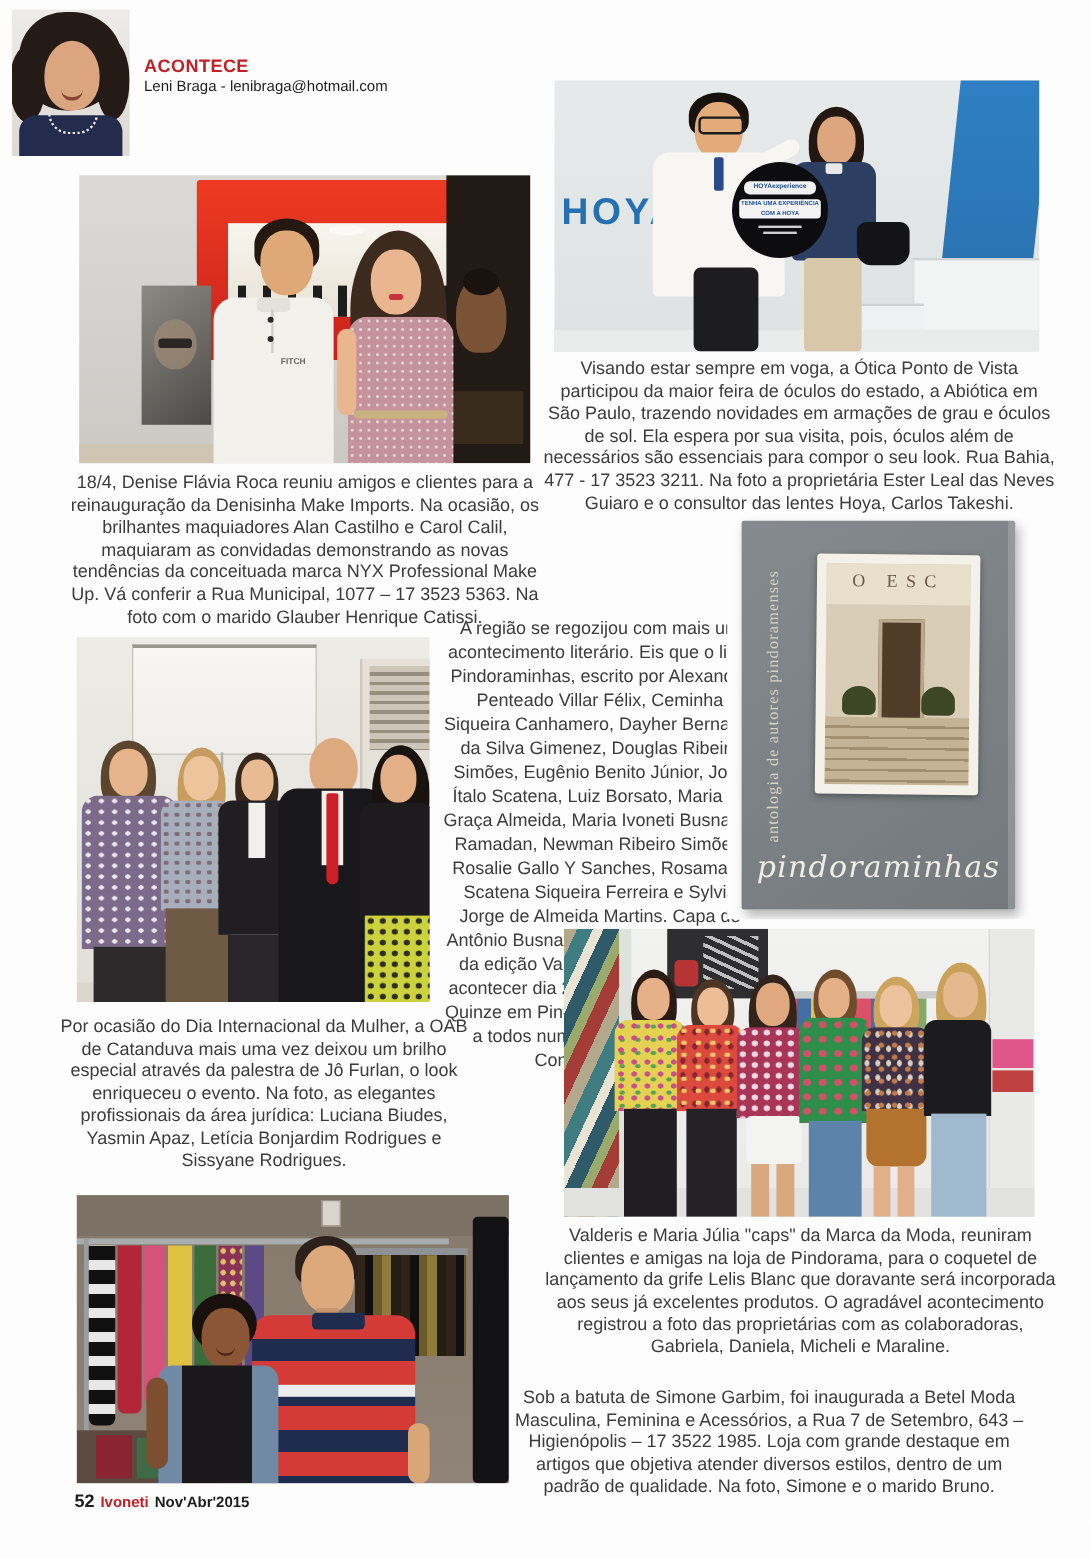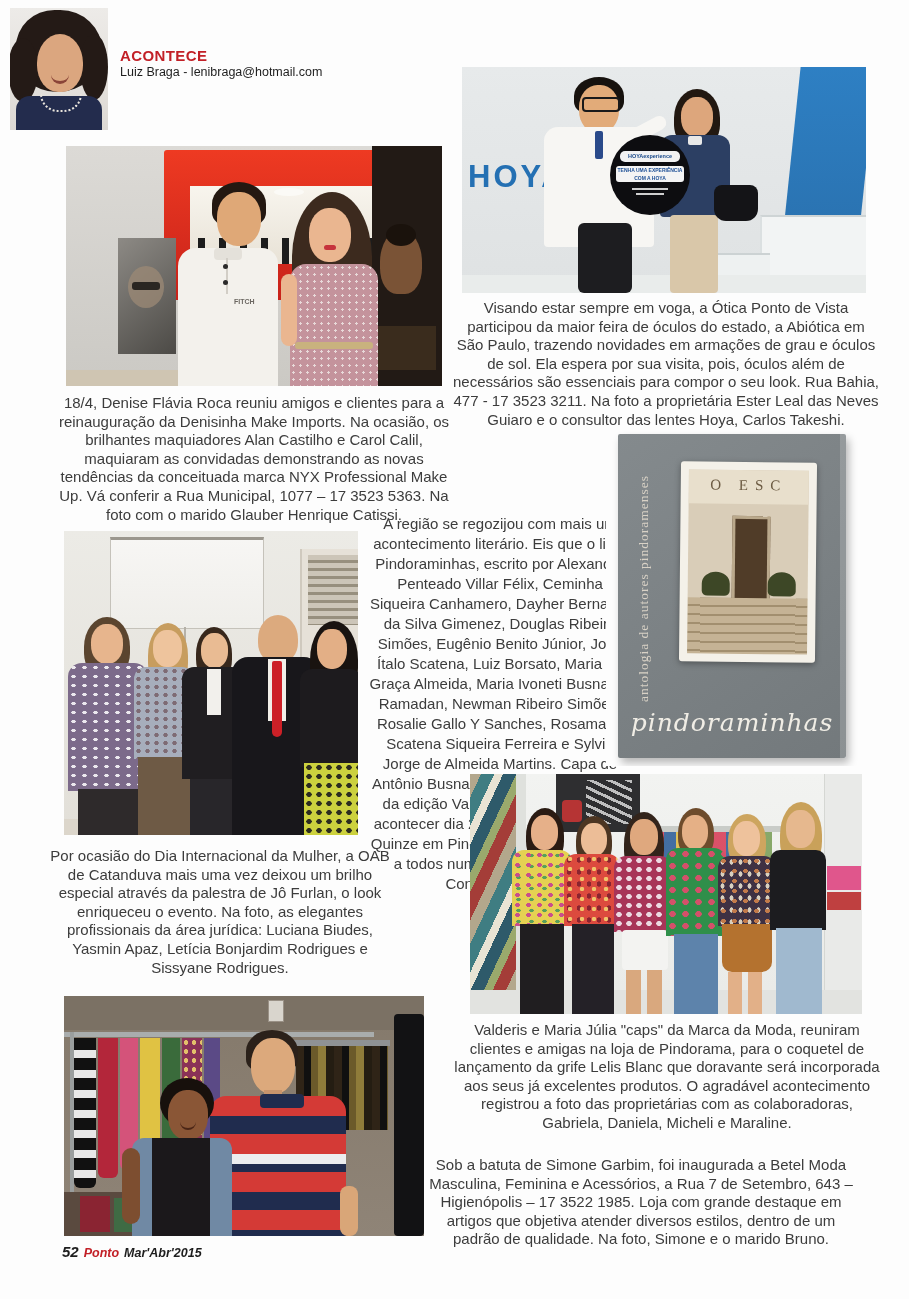--- a/index.html
+++ b/index.html
@@ -3,42 +3,42 @@
 <meta charset="utf-8">
 <style>
   html,body{margin:0;padding:0;background:#ffffff;}
   .page{position:relative;width:909px;height:1299px;background:#fdfdfd;overflow:hidden;
         font-family:"Liberation Sans",sans-serif;}
   .ph{position:absolute;overflow:hidden;}
   .ph div,.ph span{position:absolute;}
   .cap{position:absolute;text-align:center;font-size:15px;line-height:18.6px;color:#3c3c3c;}
   .title{position:absolute;font-weight:bold;color:#c22027;font-size:15px;letter-spacing:.4px;}
   .byline{position:absolute;font-size:12.5px;color:#1e1e1e;}
-  .footer{position:absolute;display:flex;align-items:flex-end;gap:5px;font-style:italic;}
+  .footer{position:absolute;display:flex;align-items:center;gap:5px;}
   .footer .num{font-size:15px;font-weight:bold;color:#1d1d1d;}
   .footer .mag{font-size:12.5px;font-weight:bold;color:#c22027;}
   .footer .iss{font-size:12.5px;font-weight:bold;color:#1d1d1d;}
   .booktitle{font-family:"DejaVu Serif",serif;font-style:italic;margin-top:28px;}
 </style>
 </head>
 <body>
 
 <div class="page">
 
   <div class="ph" style="left:10px;top:8px;width:98px;height:122px;background:linear-gradient(#edebe8,#ddd9d4);">
     <div style="left:6px;top:2px;width:86px;height:82px;background:#241a16;border-radius:48% 52% 55% 50%;"></div>
     <div style="left:-2px;top:30px;width:30px;height:64px;background:#241a16;border-radius:50%;"></div>
     <div style="left:70px;top:26px;width:28px;height:66px;background:#241a16;border-radius:50%;"></div>
     <div style="left:27px;top:26px;width:46px;height:58px;background:#dba67f;border-radius:50% 50% 46% 46%;"></div>
     <div style="left:41px;top:64px;width:18px;height:9px;border-bottom:3px solid #8a4438;border-radius:0 0 12px 12px;"></div>
     <div style="left:6px;top:88px;width:86px;height:34px;background:#232c4d;border-radius:14px 14px 0 0;"></div>
     <div style="left:30px;top:86px;width:38px;height:16px;border:2px dotted #e8e4dc;border-top:none;border-radius:0 0 18px 18px;"></div>
   </div>
   <div class="title" style="left:120px;top:47px;">ACONTECE</div>
-  <div class="byline" style="left:120px;top:65px;">Luiz Braga - lenibraga@hotmail.com</div>
+  <div class="byline" style="left:120px;top:65px;">Leni Braga - lenibraga@hotmail.com</div>
 
   <div class="ph" style="left:66px;top:146px;width:376px;height:240px;background:linear-gradient(#dcdad6,#cbc9c4);">
     <div style="left:98px;top:4px;width:258px;height:150px;background:linear-gradient(#ee3a22,#c8221a);border-radius:3px;">
       <div style="left:26px;top:36px;width:206px;height:78px;background:linear-gradient(#f8f5ee,#e8e2d6);"></div>
       <div style="left:110px;top:38px;width:30px;height:8px;background:#fbfaf6;border-radius:50%;"></div>
       <div style="left:34px;top:88px;width:192px;height:26px;background:repeating-linear-gradient(90deg,#1c1c1c 0 7px,rgba(0,0,0,0) 7px 21px);"></div>
     </div>
     <div style="left:52px;top:92px;width:58px;height:116px;background:linear-gradient(140deg,#8d8a85,#4c4a46);">
       <div style="left:10px;top:28px;width:36px;height:42px;background:#9c8a76;border-radius:50%;opacity:.75;"></div>
       <div style="left:14px;top:44px;width:28px;height:8px;background:#2a2622;border-radius:3px;"></div>
@@ -236,17 +236,17 @@
     <div style="left:96px;top:82px;width:54px;height:50px;background:#17100c;border-radius:50%;"></div>
     <div style="left:104px;top:94px;width:40px;height:50px;background:#8a5636;border-radius:46%;"></div>
     <div style="left:116px;top:124px;width:16px;height:8px;border-bottom:2px solid #4a2516;border-radius:0 0 10px 10px;"></div>
     <div style="left:68px;top:142px;width:100px;height:98px;background:linear-gradient(90deg,#7089a4 0 20%,#1b181b 20% 78%,#7089a4 78%);border-radius:12px 12px 0 0;"></div>
     <div style="left:58px;top:152px;width:18px;height:76px;background:#7d4e30;border-radius:9px;"></div>
   </div>
   <div class="cap" style="left:426px;top:1156px;width:430px;">Sob a batuta de Simone Garbim, foi inaugurada a Betel Moda Masculina, Feminina e Acessórios, a Rua 7 de Setembro, 643 – Higienópolis – 17 3522 1985.  Loja com grande destaque em artigos que objetiva atender diversos estilos, dentro de um padrão de qualidade. Na foto, Simone e o marido Bruno.</div>
 
   <div class="footer" style="left:62px;top:1243px;">
     <span class="num">52</span>
-    <span class="mag">Ponto</span>
-    <span class="iss">Mar'Abr'2015</span>
+    <span class="mag">Ivoneti</span>
+    <span class="iss">Nov'Abr'2015</span>
   </div>
 
 </div>
 
 </body></html>

